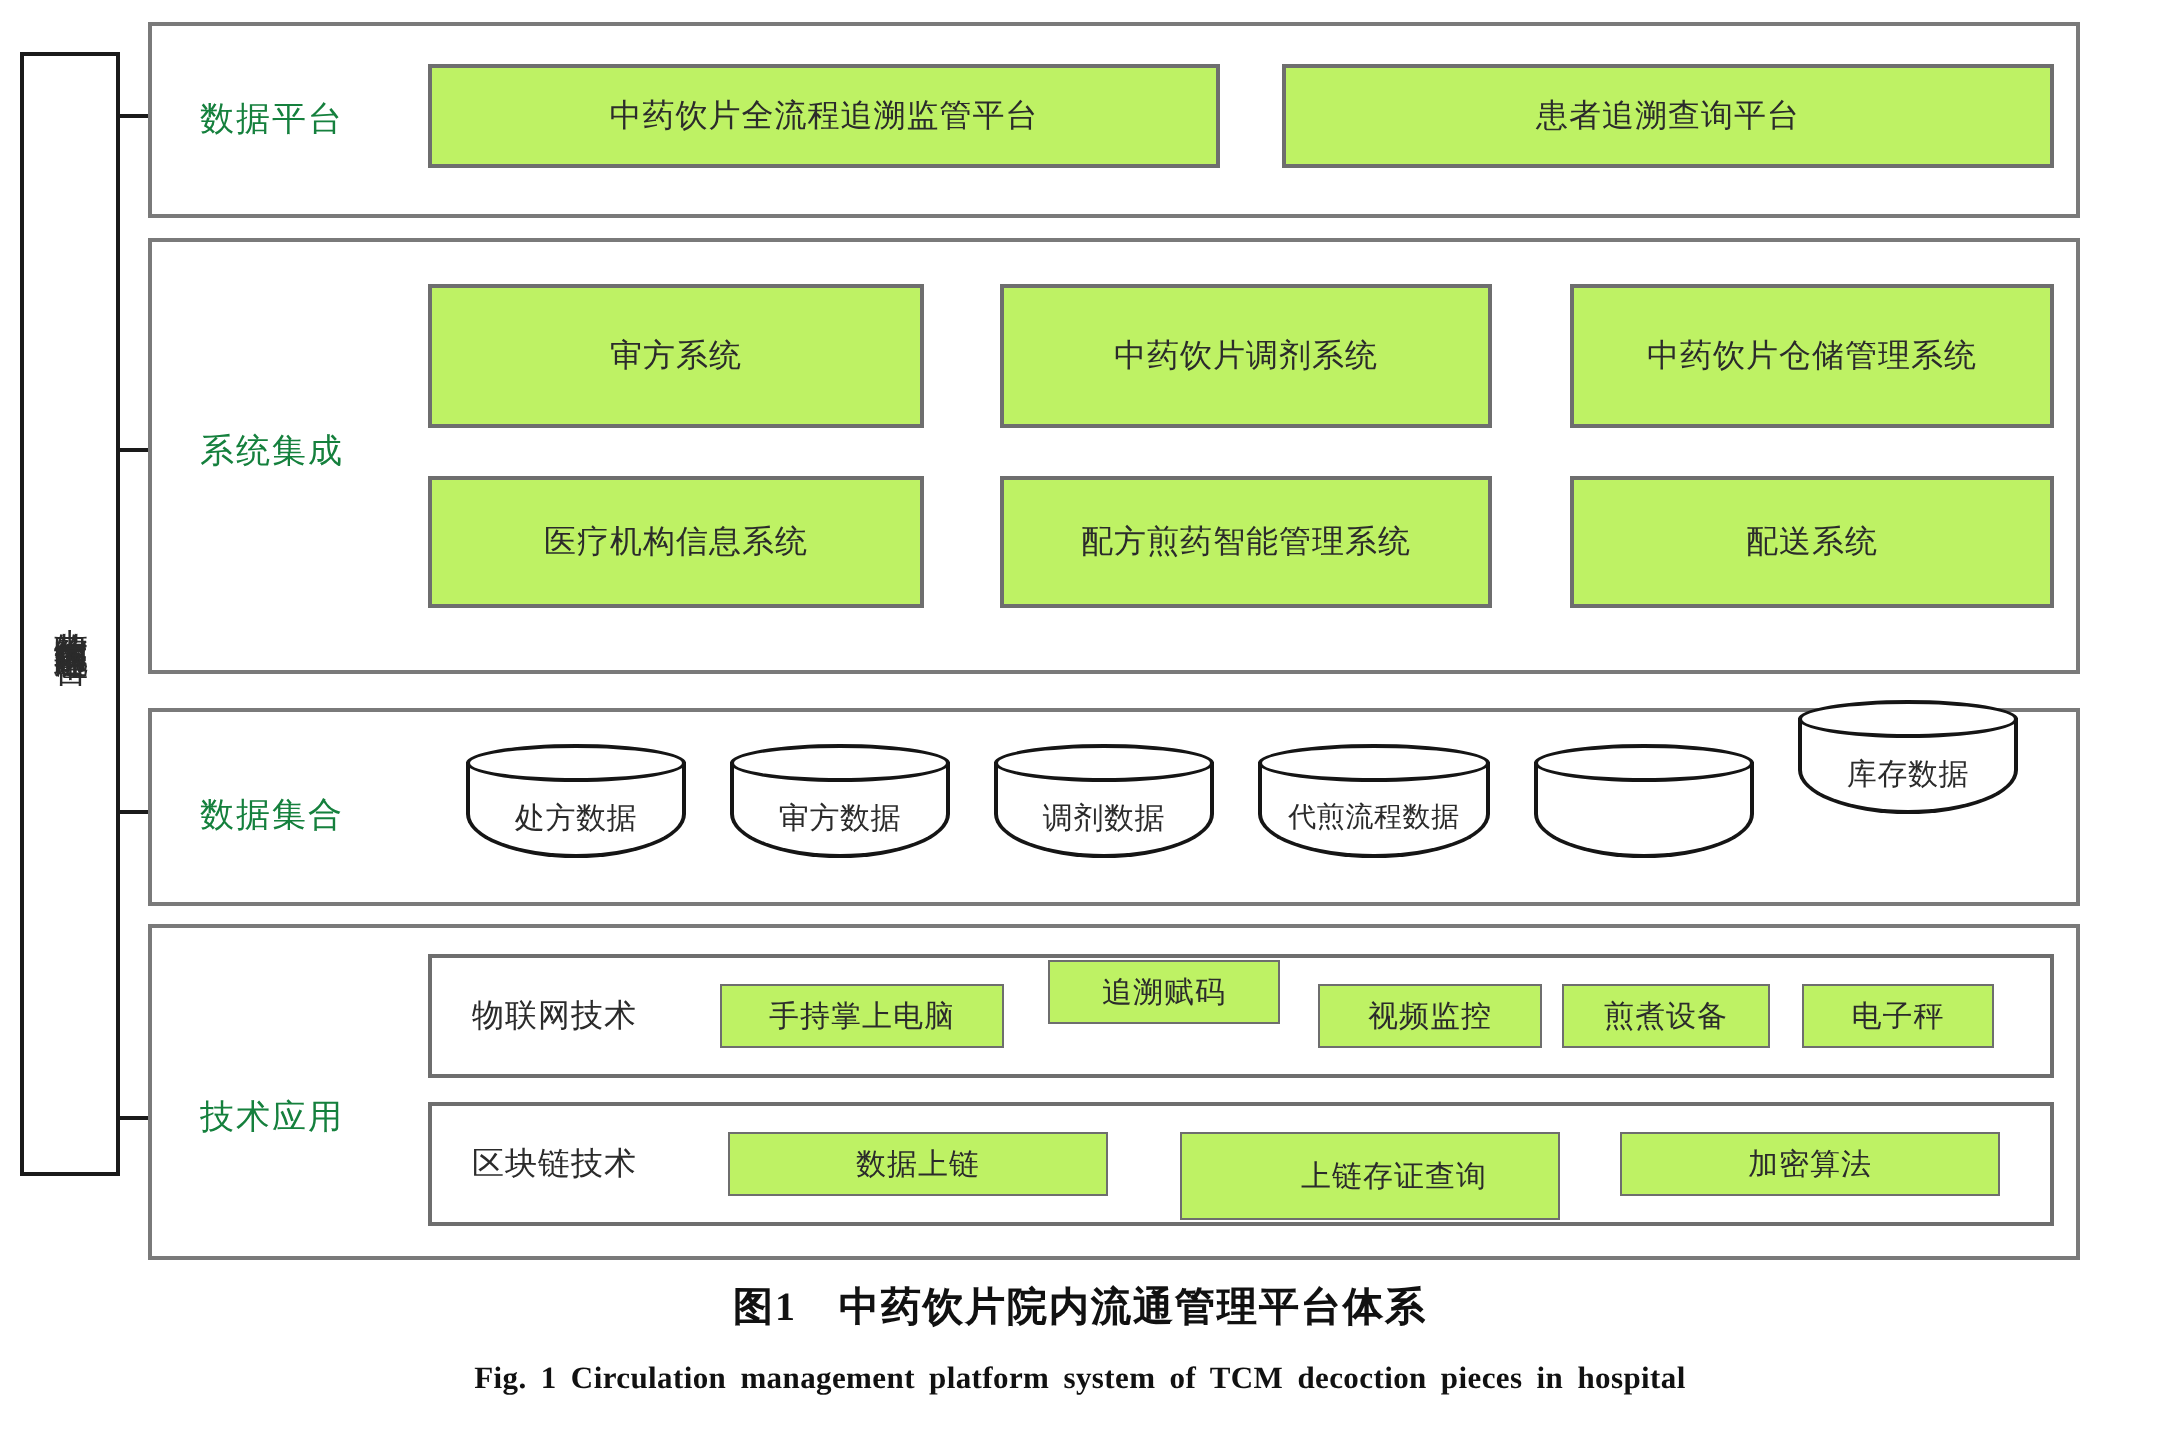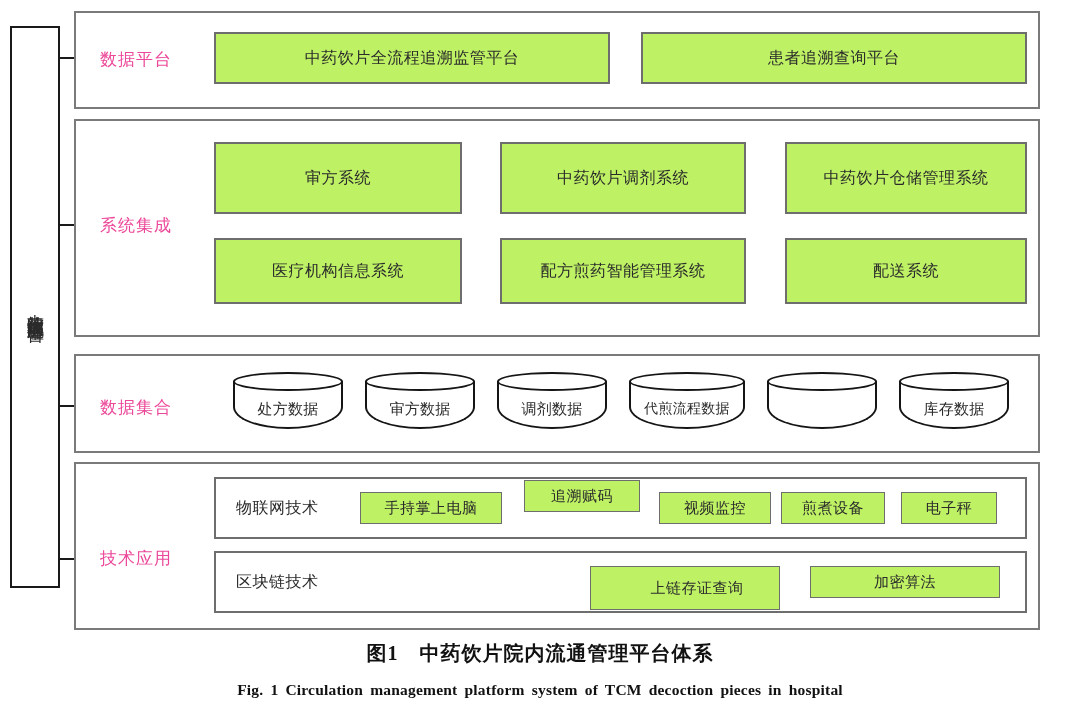--- a/index.html
+++ b/index.html
@@ -59,21 +59,21 @@
   .section {
     position: absolute;
     border: 2px solid #7a7a7a;
     background: #ffffff;
     box-sizing: border-box;
   }
   .section-label {
     position: absolute;
     font-size: 17px;
     letter-spacing: 1px;
-    color: #ec4899;
+    color: #15803d;
     white-space: nowrap;
   }
 
   
   .node {
     position: absolute;
     box-sizing: border-box;
     border: 2px solid #6e6e6e;
     background: #bef264;
     display: flex;
@@ -221,38 +221,39 @@
   </div>
   <div class="cyl wide" style="left:629px; top:372px;">
     <div class="body"></div>
     <div class="top"></div>
     <div class="cyl-label">代煎流程数据</div>
   </div>
   <div class="cyl" style="left:767px; top:372px;">
     <div class="body"></div>
     <div class="top"></div>
   </div>
-  <div class="cyl" style="left:899px; top:372px;">
+  <div class="cyl" style="left:899px; top:350px;">
     <div class="body"></div>
     <div class="top"></div>
     <div class="cyl-label">库存数据</div>
   </div>
 
   <div class="section" style="left:74px; top:462px; width:966px; height:168px;"></div>
   <div class="section-label" style="left:100px; top:547px;">技术应用</div>
 
   <div class="techrow" style="left:214px; top:477px; width:813px; height:62px;"></div>
   <div class="tech-head" style="left:236px; top:498px;">物联网技术</div>
   <div class="node thin" style="left:360px; top:492px; width:142px; height:32px; font-size:15px;">手持掌上电脑</div>
   <div class="node thin" style="left:524px; top:480px; width:116px; height:32px; font-size:15px;">追溯赋码</div>
   <div class="node thin" style="left:781px; top:492px; width:104px; height:32px; font-size:15px;">煎煮设备</div>
   <div class="node thin" style="left:659px; top:492px; width:112px; height:32px; font-size:15px;">视频监控</div>
   <div class="node thin" style="left:901px; top:492px; width:96px; height:32px; font-size:15px;">电子秤</div>
 
   <div class="techrow" style="left:214px; top:551px; width:813px; height:62px;"></div>
   <div class="tech-head" style="left:236px; top:572px;">区块链技术</div>
+  <div class="node thin" style="left:364px; top:566px; width:190px; height:32px; font-size:15px;">数据上链</div>
   <div class="node thin" style="left:590px; top:566px; width:190px; height:44px; font-size:15px;padding-left:24px;">上链存证查询</div>
   <div class="node thin" style="left:810px; top:566px; width:190px; height:32px; font-size:15px;">加密算法</div>
 
   <div class="caption-cn">图1　中药饮片院内流通管理平台体系</div>
   <div class="caption-en">Fig. 1   Circulation management platform system of TCM decoction pieces in hospital</div>
 
 </div>
 
 </body></html>

